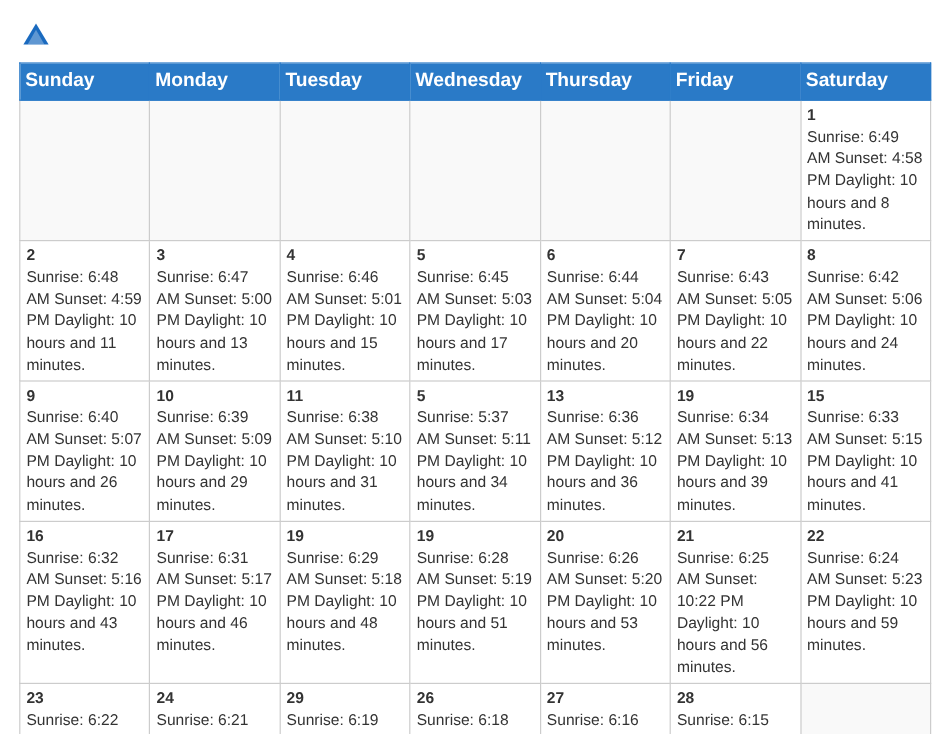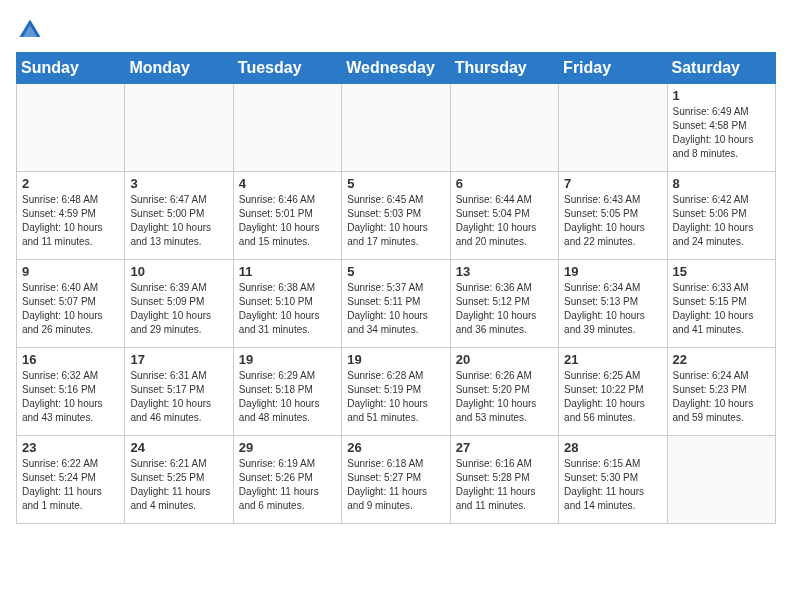--- a/index.html
+++ b/index.html
@@ -78,21 +78,21 @@
     }
     .calendar td.empty {
       background: #f9f9f9;
     }
     .day-number {
       font-size: 13px;
       font-weight: bold;
       margin-bottom: 2px;
     }
     .day-info {
-      font-size: 10px;
+      font-size: 13px;
       line-height: 1.4;
       color: #333;
     }
   </style>
 </head>
 <body>
 
 <div class="header">
   <div class="logo">
     <svg class="logo-icon" viewBox="0 0 32 32" xmlns="http://www.w3.org/2000/svg">

